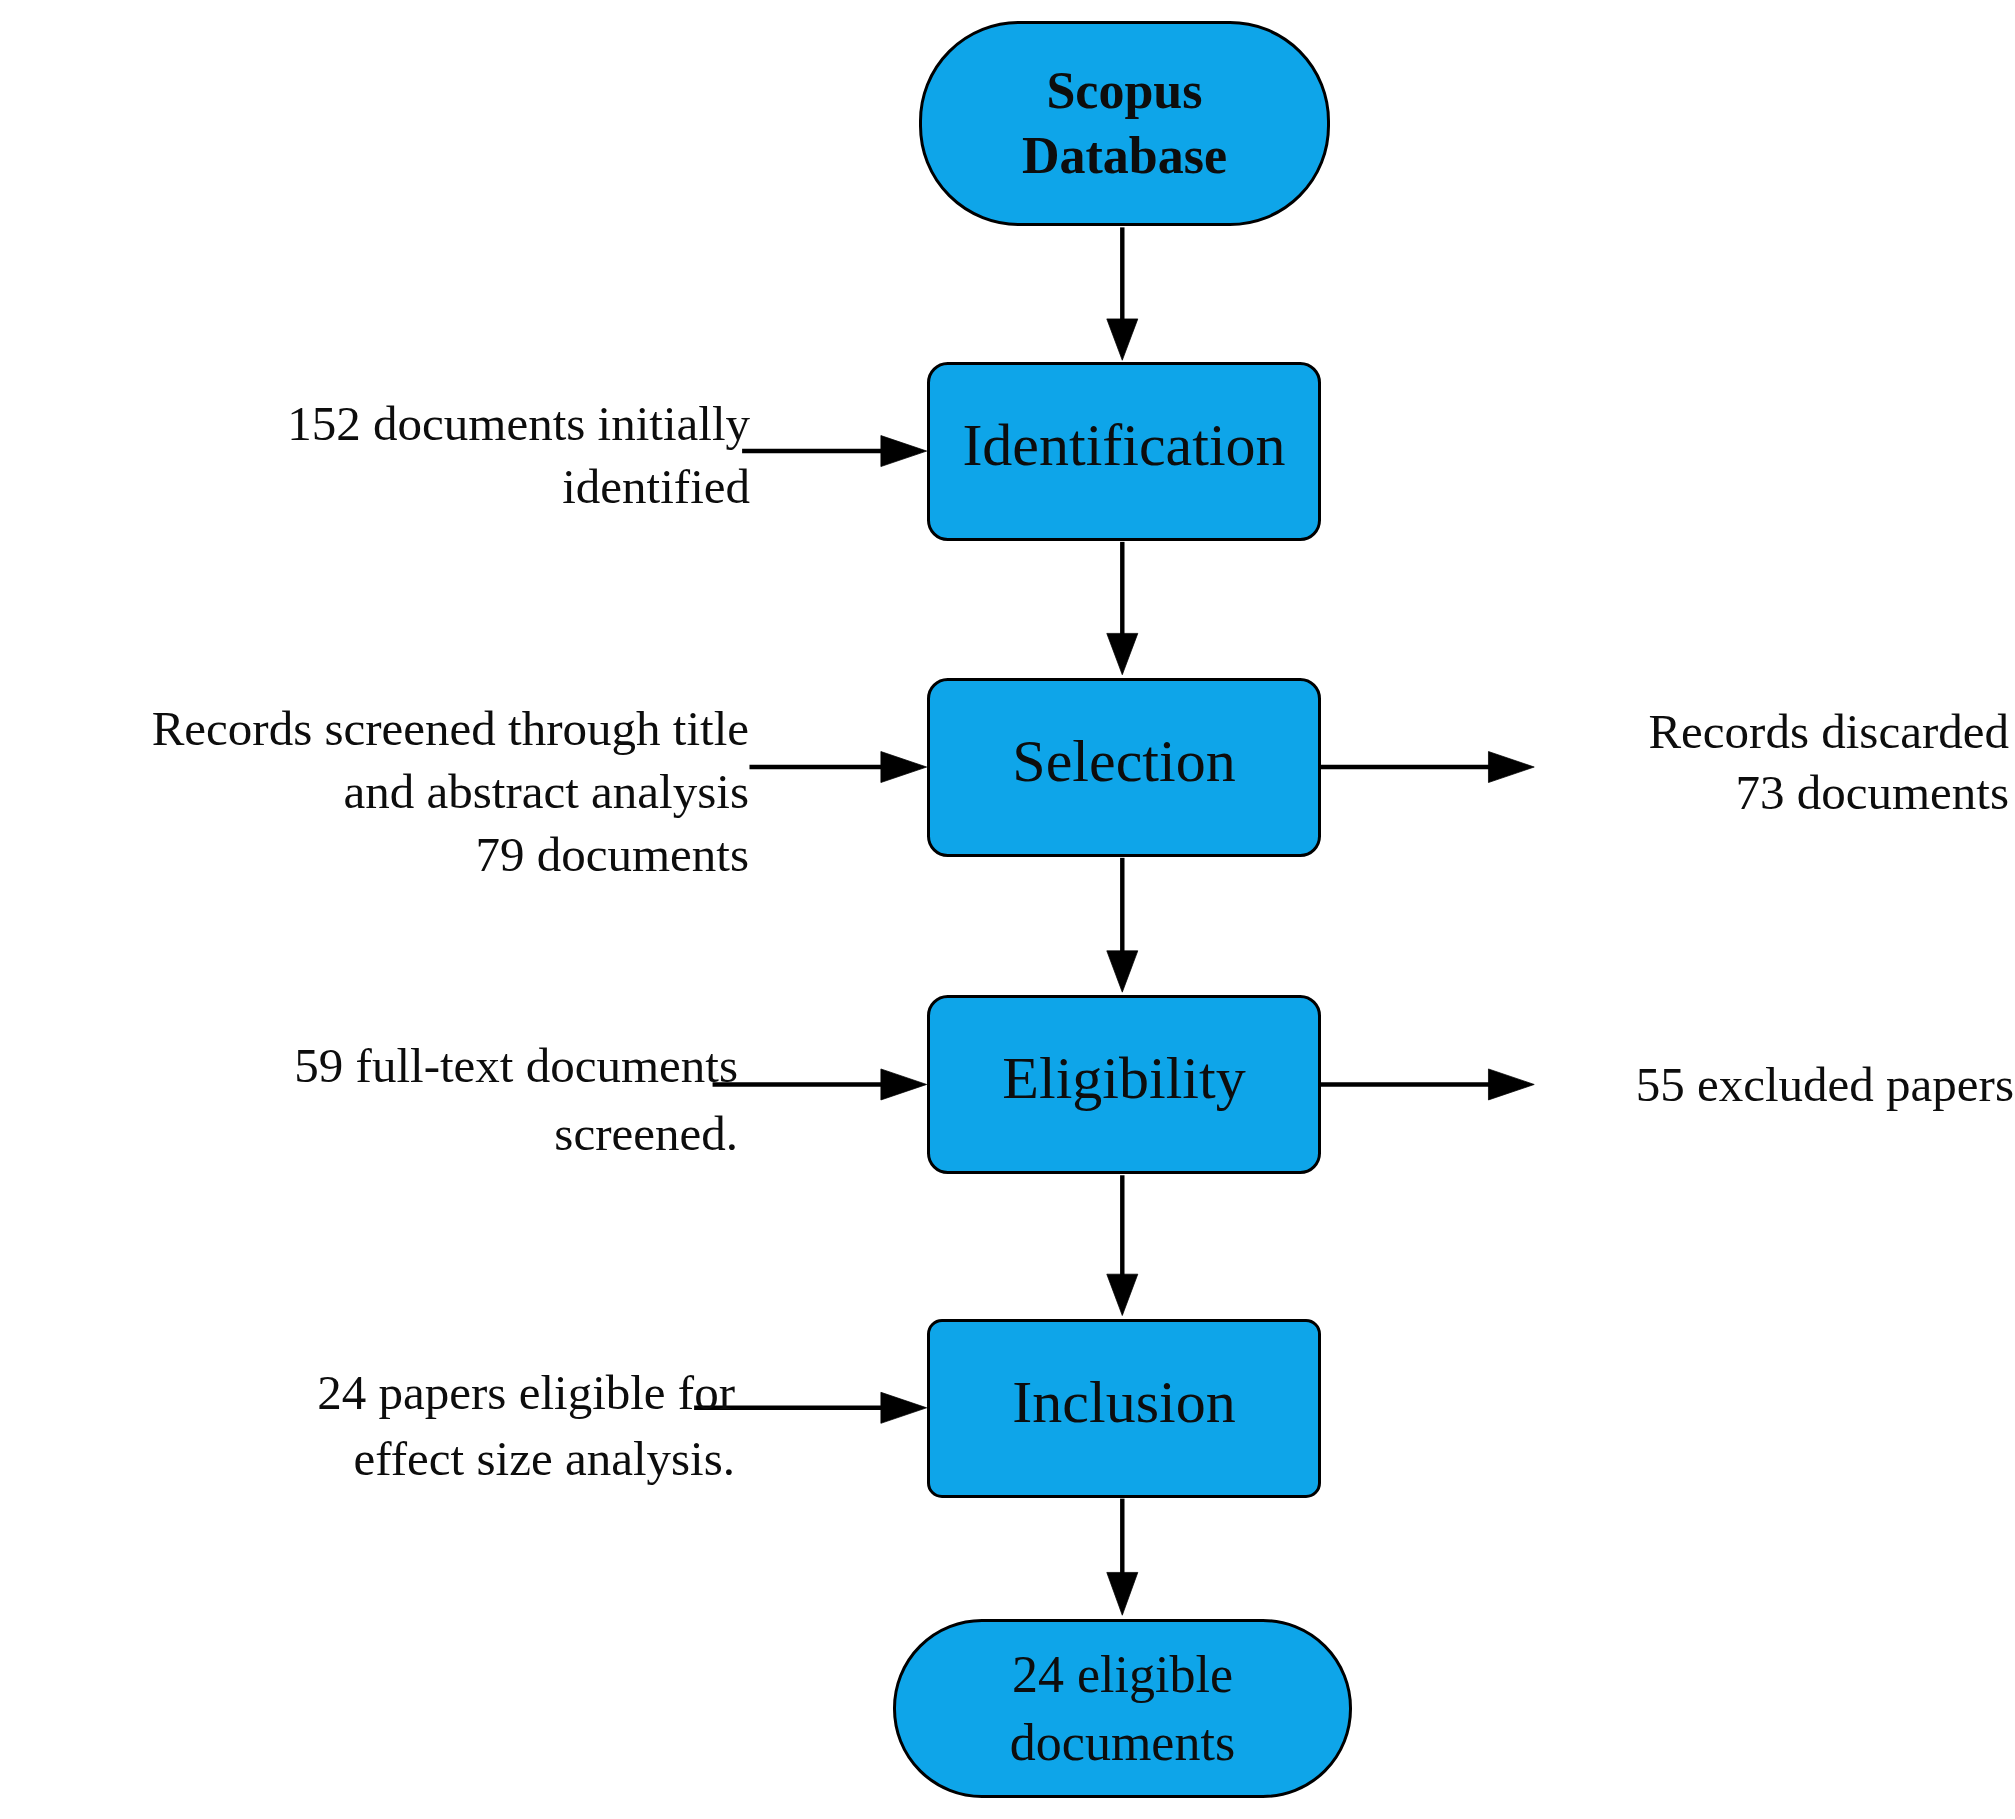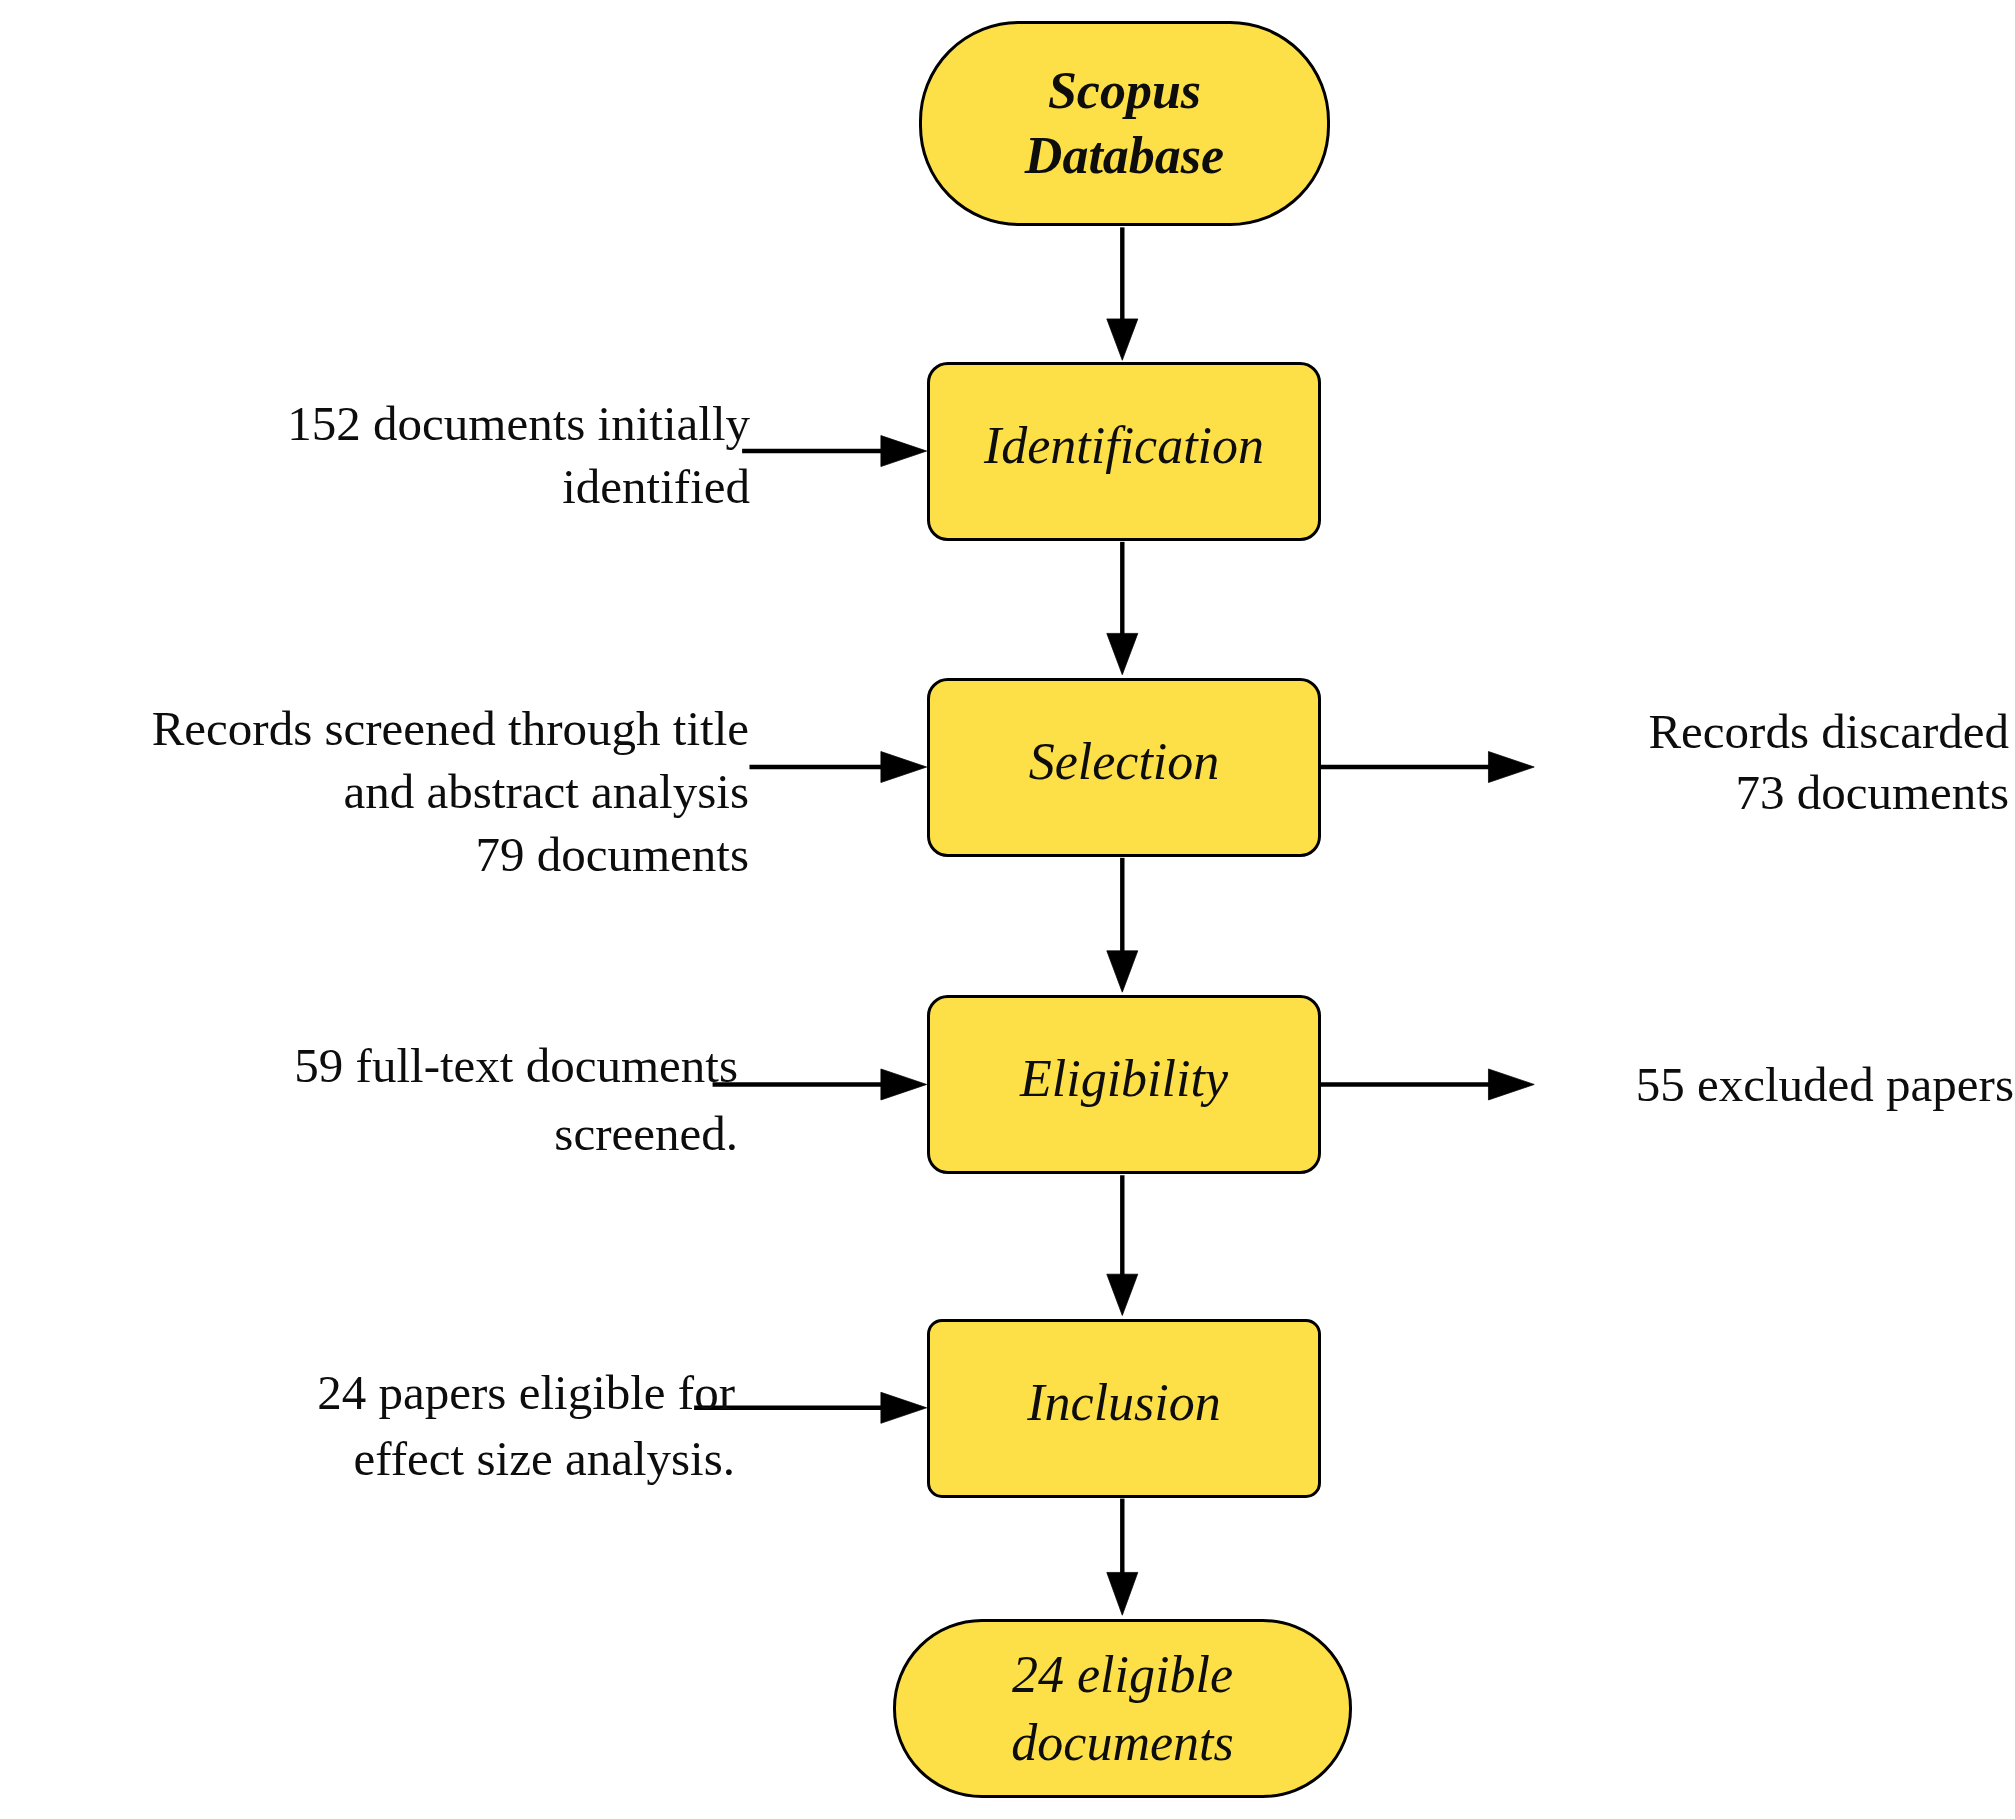--- a/index.html
+++ b/index.html
@@ -27,28 +27,27 @@
     stroke: #000000;
     stroke-width: 6;
   }
   .arrows polygon {
     fill: #000000;
     stroke: #000000;
   }
   .node {
     position: absolute;
     box-sizing: border-box;
-    background: #fde047;
+    background: #0ea5e9;
     border: 3.7px solid #000000;
     display: flex;
     flex-direction: column;
     align-items: center;
     justify-content: center;
     text-align: center;
-    font-style: italic;
   }
   .node.stadium-top {
     left: 919px;
     top: 20.7px;
     width: 411px;
     height: 205px;
     border-radius: 100px;
     font-weight: bold;
     font-size: 52px;
     line-height: 65px;
@@ -60,21 +59,21 @@
     height: 179px;
     border-radius: 89px;
     font-size: 52px;
     line-height: 68px;
   }
   .node.process {
     left: 927px;
     width: 394px;
     height: 179px;
     border-radius: 20.7px;
-    font-size: 52px;
+    font-size: 60px;
     line-height: 59px;
     padding-bottom: 13px;
   }
   .node.process.identification { top: 362px; }
   .node.process.selection      { top: 678px; }
   .node.process.eligibility    { top: 995px; }
   .node.process.inclusion      { top: 1319px; border-radius: 15px; }
 
   .annotation {
     position: absolute;

